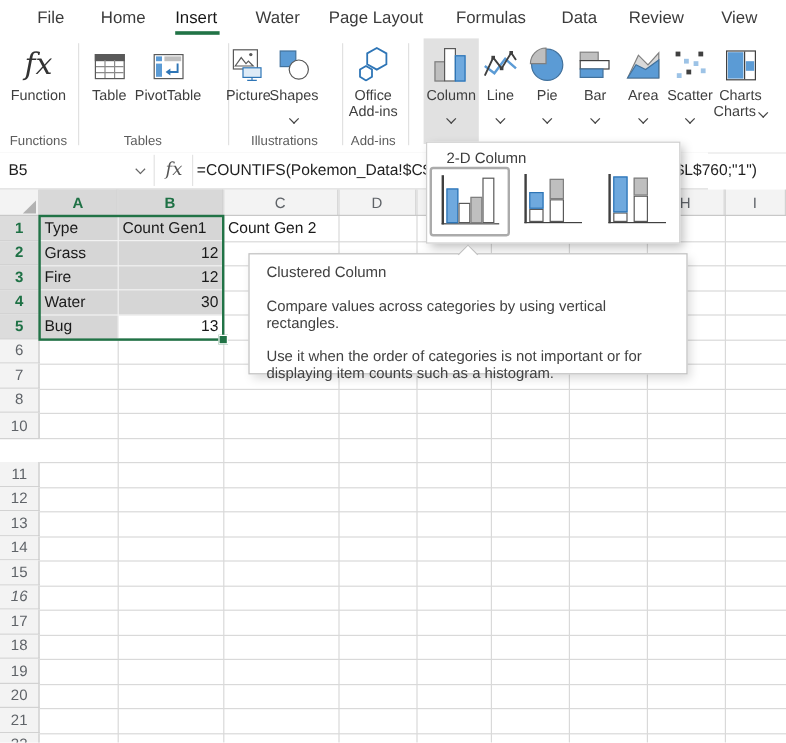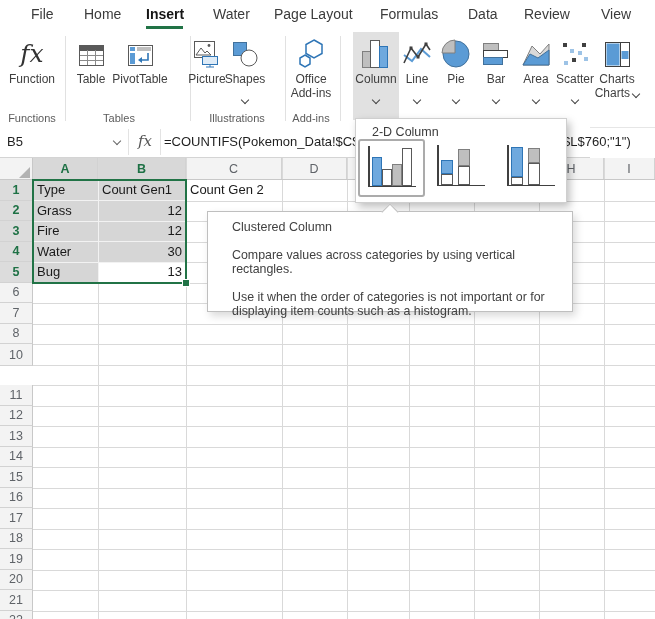--- a/index.html
+++ b/index.html
@@ -2,21 +2,21 @@
 <html><head>
 <meta charset="utf-8">
 <style>
   html,body{margin:0;padding:0;background:#fff;}
   #app{position:relative;width:655px;height:619px;overflow:hidden;background:#fff;
        font-family:"Liberation Sans",sans-serif;color:#222;-webkit-font-smoothing:antialiased;}
 
   
   .tabbar{position:absolute;left:0;top:0;width:655px;height:30px;background:#fff;}
   .tab{position:absolute;top:6px;font-size:14px;color:#3b3b3b;cursor:default;white-space:nowrap;}
-  .tab.active{color:#161616;font-weight:bold;}
+  .tab.active{color:#161616;font-weight:normal;}
   .tab-underline{position:absolute;left:146px;top:26px;width:37px;height:3px;background:#217346;}
 
   
   .ribbon{position:absolute;left:0;top:30px;width:655px;height:97px;background:#fff;border-bottom:1px solid #E6E6E6;}
   .rsep{position:absolute;top:6px;width:1px;height:85px;background:#E1E1E1;}
   .rbtn{position:absolute;top:2px;height:86px;display:flex;flex-direction:column;align-items:center;}
   .ricon{height:36px;display:flex;align-items:flex-end;justify-content:center;}
   .rlabel{font-size:12px;color:#3f3f3f;line-height:14px;margin-top:4px;white-space:nowrap;}
   .rchev{margin-top:3px;}
   .glabel{position:absolute;top:82px;transform:translateX(-50%);font-size:11px;color:#5c5c5c;white-space:nowrap;}
@@ -57,21 +57,21 @@
   .panel{position:absolute;left:355px;top:118px;width:212px;height:85px;background:#fff;border:1px solid #CFCFCF;
          box-shadow:3px 4px 8px rgba(0,0,0,0.25);z-index:20;box-sizing:border-box;}
   .panel-title{position:absolute;left:16px;top:6px;font-size:12.5px;color:#3b3b3b;}
   .selbox{position:absolute;left:2px;top:20px;width:67px;height:58px;box-sizing:border-box;border:2px solid #ABABAB;border-radius:3px;background:#fff;}
   .mini{position:absolute;width:54px;height:50px;}
   .mini .axv{position:absolute;left:4px;top:3px;bottom:6px;width:1.5px;background:#404040;}
   .mini .axh{position:absolute;left:4px;right:2px;bottom:6px;height:1.5px;background:#404040;}
 
   
   .tooltip{position:absolute;left:207px;top:211px;width:366px;height:101px;box-sizing:border-box;background:#fff;
-           border:1px solid #BFBFBF;box-shadow:3px 4px 8px rgba(0,0,0,0.15);z-index:21;padding:8px 24px;}
+           border:1px solid #BFBFBF;box-shadow:3px 4px 8px rgba(0,0,0,0.15);z-index:21;padding:8px 14px;}
   .tt-title{font-size:12.5px;color:#414141;margin-bottom:13px;line-height:14.5px;}
   .tt-body{font-size:12.4px;color:#414141;line-height:14.5px;margin-bottom:13px;white-space:pre-line;}
   .caret{position:absolute;left:384px;top:206px;width:11px;height:11px;background:#fff;border-left:1px solid #BFBFBF;border-top:1px solid #BFBFBF;transform:rotate(45deg);z-index:22;}
 </style>
 </head>
 <body>
 
 <div id="app">
 
   <div class="tabbar">
@@ -294,21 +294,21 @@
       <div class="rowhdr" style="top: 282.5px; height: 20.5px;">6</div>
       <div class="rowhdr" style="top: 303px; height: 20.5px;">7</div>
       <div class="rowhdr" style="top: 323.5px; height: 20.5px;">8</div>
       <div class="rowhdr" style="top: 344px; height: 20.5px;">9</div>
       <div class="rowhdr" style="top: 345px; height: 20.5px;">10</div>
       <div class="rowhdr" style="top: 385px; height: 20.5px;">11</div>
       <div class="rowhdr" style="top: 405.5px; height: 20.5px;">12</div>
       <div class="rowhdr" style="top: 426px; height: 20.5px;">13</div>
       <div class="rowhdr" style="top: 446.5px; height: 20.5px;">14</div>
       <div class="rowhdr" style="top: 467px; height: 20.5px;">15</div>
-      <div class="rowhdr" style="top: 487.5px; height: 20.5px;">16</div>
+      <div class="rowhdr" style="top: 487.5px; height: 20.5px; font-style: italic;">16</div>
       <div class="rowhdr" style="top: 508px; height: 20.5px;">17</div>
       <div class="rowhdr" style="top: 528.5px; height: 20.5px;">18</div>
       <div class="rowhdr" style="top: 549px; height: 20.5px;">19</div>
       <div class="rowhdr" style="top: 569.5px; height: 20.5px;">20</div>
       <div class="rowhdr" style="top: 590px; height: 20.5px;">21</div>
       <div class="rowhdr" style="top: 610.5px; height: 20.5px;">22</div>
     </div>
   <div id="gridlines">
       <div class="gline" style="left: 98px; top: 158px; width: 1px; height: 461px; background: rgb(217, 217, 217);"></div>
       <div class="gline" style="left: 186px; top: 158px; width: 1px; height: 461px; background: rgb(217, 217, 217);"></div>

